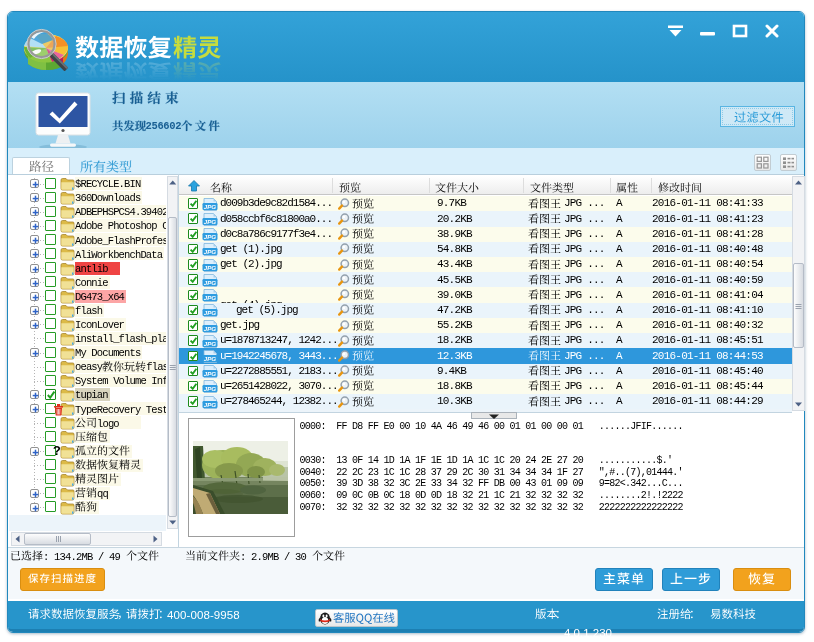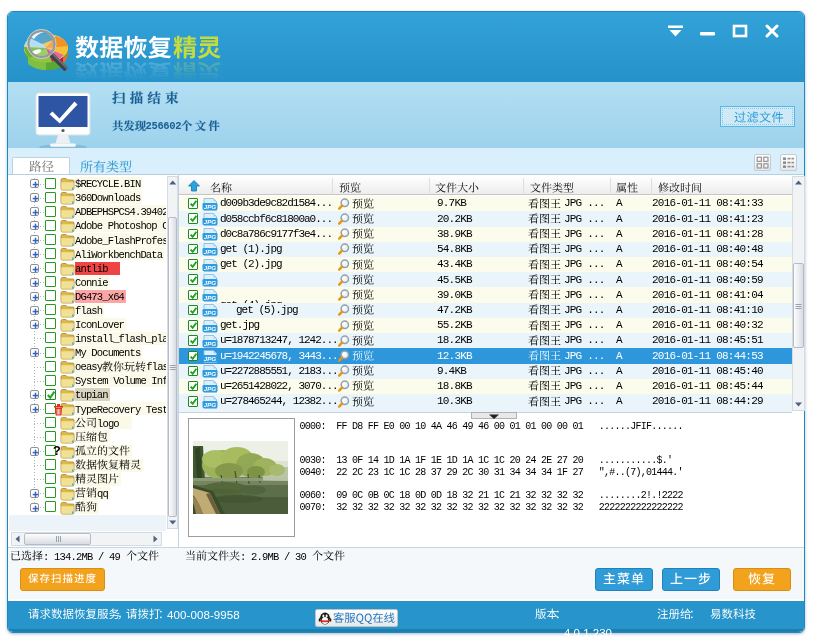--- a/index.html
+++ b/index.html
@@ -565,21 +565,21 @@
 <div style="position:absolute;left:75px;top:402.32px;width:91px;height:13px;overflow:hidden;background:#fbf9e8">
       <div style="position:absolute;left:0px;top:1.2px;font:10.5px 'Liberation Mono',monospace;color:#000;letter-spacing:-0.85px;white-space:pre">TypeRecovery Test</div>
     </div>
 <div style="position:absolute;left:34px;top:422.9px;width:10px;height:1px;background-image:linear-gradient(90deg,#b5b5b5 1px,transparent 1px);background-size:3px 1px"></div>
 <div style="position:absolute;left:44.5px;top:416.9px;width:11px;height:11px;background:linear-gradient(135deg,#d7d7d7,#fff 75%%);border:1.5px solid #259b25;border-radius:1px"></div>
 <svg style="position:absolute;left:59.5px;top:416.4px" width="15" height="14" viewBox="0 0 15 14">
       <path d="M1 3 Q1 1.5 2.5 1.5 L6 1.5 L7.5 3 L13 3 Q14 3 14 4.2 L14 11.5 Q14 13 12.5 13 L2.5 13 Q1 13 1 11.5Z" fill="#dcba48" stroke="#a8862f" stroke-width=".8"></path>
       <path d="M1.3 5.2 L13.7 5.2 L13.7 11.5 Q13.7 12.7 12.5 12.7 L2.5 12.7 Q1.3 12.7 1.3 11.5Z" fill="#f1e196"></path>
       <path d="M12 10.5 L13.5 10.5 L13.5 12.8 L12 12.8Z" fill="#49a8e8"></path>
     </svg>
-<div style="position:absolute;left:75px;top:416.4px;width:57px;height:13px;overflow:hidden;background:#fbf9e8">
+<div style="position:absolute;left:75px;top:416.4px;width:66px;height:13px;overflow:hidden;background:#fbf9e8">
       <svg style="position:absolute;left:0px;top:0.6px;overflow:visible" width="22" height="12.1">
         <g transform="translate(0,9.68) scale(0.011,-0.011)" fill="#000">
           <use href="#g30" x="0"></use>
           <use href="#g31" x="1000"></use>
         </g>
       </svg>
       <div style="position:absolute;left:22px;top:1.2px;font:10.5px 'Liberation Mono',monospace;color:#000;letter-spacing:-0.85px;white-space:pre">logo</div>
     </div>
 <div style="position:absolute;left:34px;top:436.98px;width:10px;height:1px;background-image:linear-gradient(90deg,#b5b5b5 1px,transparent 1px);background-size:3px 1px"></div>
 <div style="position:absolute;left:44.5px;top:430.98px;width:11px;height:11px;background:linear-gradient(135deg,#d7d7d7,#fff 75%%);border:1.5px solid #259b25;border-radius:1px"></div>
@@ -1302,20 +1302,21 @@
 <ellipse cx="60" cy="49" rx="13" ry="4.5" fill="#506440"></ellipse>
 <ellipse cx="45" cy="58" rx="25" ry="4" fill="#41542f" opacity=".8"></ellipse>
 <path d="M0 44 L20 50 L32 73 L0 73Z" fill="#3a4d2b"></path>
 <path d="M0 47 L17 52 L27 73 L10 73 Q4 58 0 54Z" fill="#c0ab74"></path>
 <path d="M0 55 Q6 60 10 73 L3 73 Q1 63 0 62Z" fill="#958252"></path>
 <path d="M17 52 L27 73 L23 73 L13 53Z" fill="#6b5f3c"></path>
 </svg>
 <div style="position:absolute;left:299.5px;top:420.8px;font:10px 'Liberation Mono',monospace;color:#000;letter-spacing:-0.75px;white-space:pre">0000:  FF D8 FF E0 00 10 4A 46 49 46 00 01 01 00 00 01   ......JFIF......</div>
 <div style="position:absolute;left:299.5px;top:455.39px;font:10px 'Liberation Mono',monospace;color:#000;letter-spacing:-0.75px;white-space:pre">0030:  13 0F 14 1D 1A 1F 1E 1D 1A 1C 1C 20 24 2E 27 20   ...........$.'</div>
 <div style="position:absolute;left:299.5px;top:466.92px;font:10px 'Liberation Mono',monospace;color:#000;letter-spacing:-0.75px;white-space:pre">0040:  22 2C 23 1C 1C 28 37 29 2C 30 31 34 34 34 1F 27   ",#..(7),01444.'</div>
+<div style="position:absolute;left:299.5px;top:478.45px;font:10px 'Liberation Mono',monospace;color:#000;letter-spacing:-0.75px;white-space:pre">0050:  39 3D 38 32 3C 2E 33 34 32 FF DB 00 43 01 09 09   9=82&lt;.342...C...</div>
 <div style="position:absolute;left:299.5px;top:489.98px;font:10px 'Liberation Mono',monospace;color:#000;letter-spacing:-0.75px;white-space:pre">0060:  09 0C 0B 0C 18 0D 0D 18 32 21 1C 21 32 32 32 32   ........2!.!2222</div>
 <div style="position:absolute;left:299.5px;top:501.51px;font:10px 'Liberation Mono',monospace;color:#000;letter-spacing:-0.75px;white-space:pre">0070:  32 32 32 32 32 32 32 32 32 32 32 32 32 32 32 32   2222222222222222</div>
 <div style="position:absolute;left:8px;top:547px;width:796px;height:52px;background:#f4f8fb;border-top:1px solid #c7d6e0"></div>
 <svg style="position:absolute;left:10px;top:549.5px;overflow:visible" width="33" height="12.1">
       <g transform="translate(0,9.68) scale(0.011,-0.011)" fill="#000">
         <use href="#g66" x="0"></use>
         <use href="#g67" x="1000"></use>
         <use href="#g68" x="2000"></use>
       </g>
     </svg>

